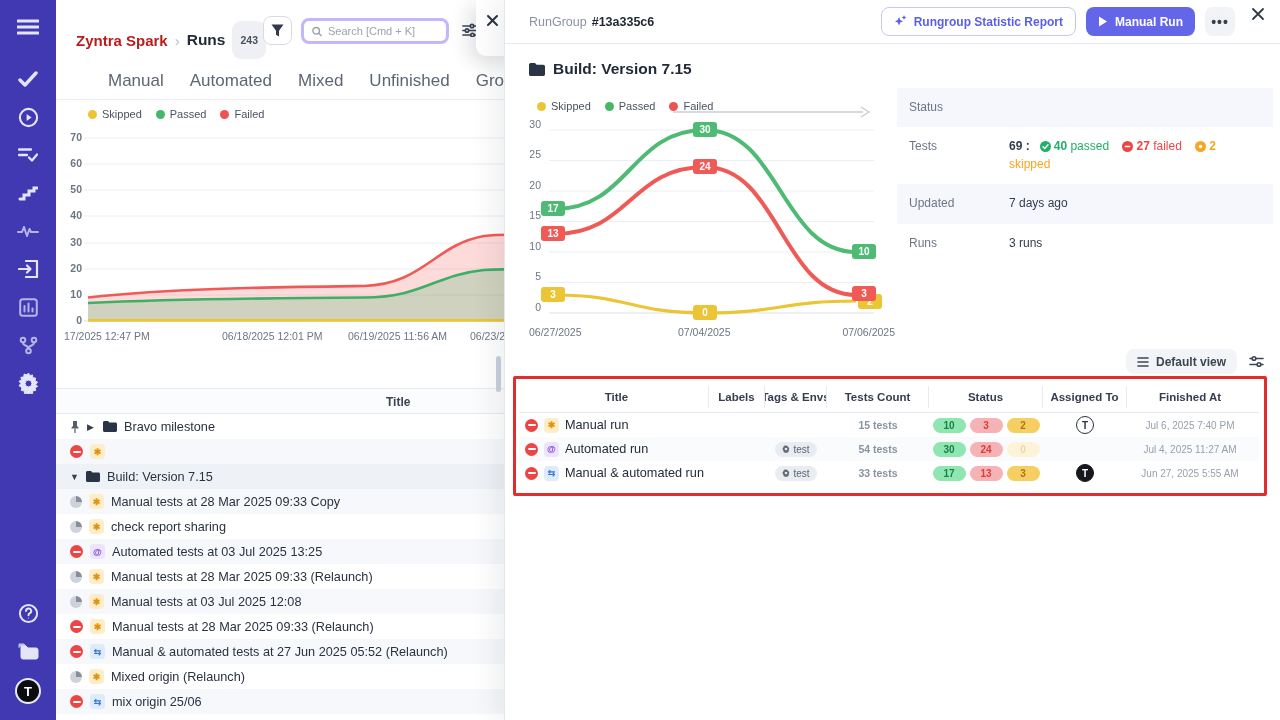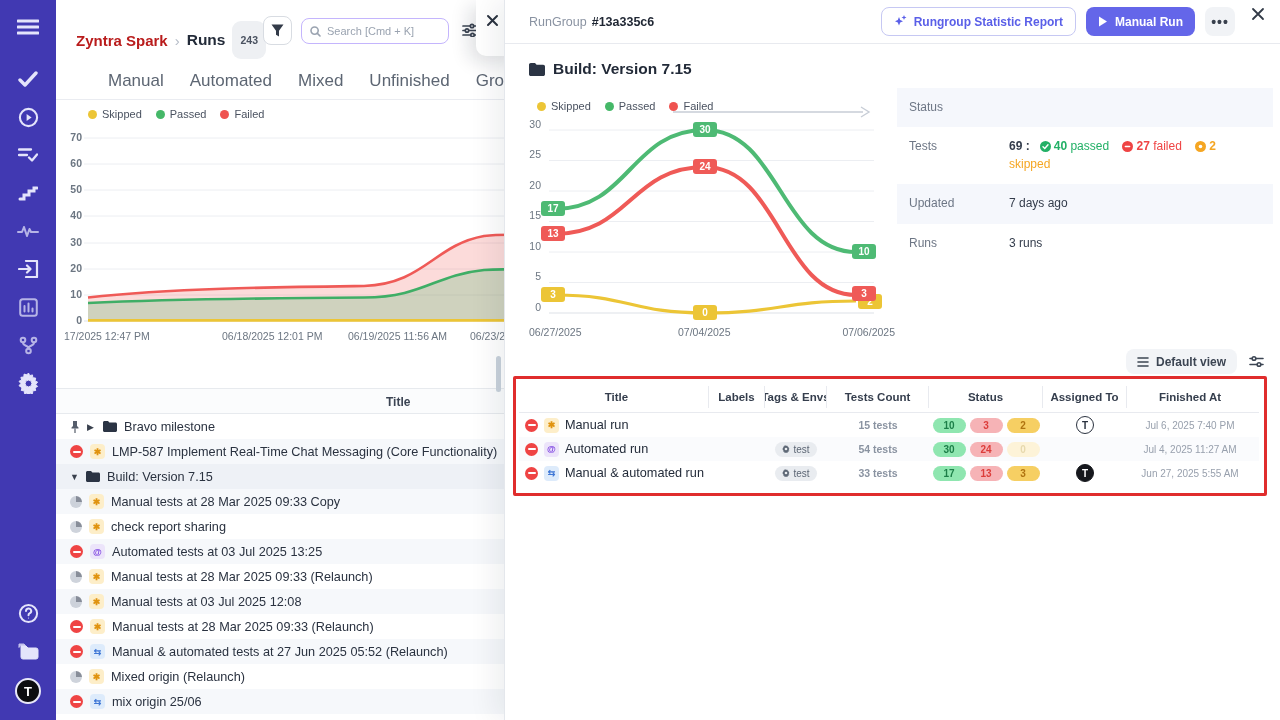--- a/index.html
+++ b/index.html
@@ -18,21 +18,21 @@
 
   
   #left-panel { position:absolute; left:56px; top:0; width:760px; height:720px; background:#fff; z-index:1;}
   #lp-header { position:absolute; left:0; top:0; width:448px; height:62px; }
   .crumb { position:absolute; left:20px; top:21px; font-size:15px; display:flex; align-items:center; gap:7px;}
   .crumb .proj { color:#b91c1c; font-weight:700;}
   .crumb .sep { color:#b6bdc8; }
   .crumb .page { color:#232b39; font-weight:700; font-size:15.5px;}
   .count-badge { background:#eef0f3; color:#4a5260; font-size:10.5px; font-weight:700; border-radius:9px; padding:13px 8px;}
   .filter-btn { position:absolute; left:207px; top:16px; width:29px; height:29px; border:1px solid #d8dce2; border-radius:8px; background:#fff; display:flex; align-items:center; justify-content:center; cursor:pointer;}
-  .search-box { position:absolute; left:245px; top:18px; width:148px; height:26px; border:1px solid #c4b5fd; border-radius:8px; background:#fff; display:flex; align-items:center; padding:0 8px; gap:6px;}
+  .search-box { position:absolute; left:245px; top:18px; width:148px; height:26px; border:3px solid #c4b5fd; border-radius:8px; background:#fff; display:flex; align-items:center; padding:0 8px; gap:6px;}
   .search-box input { border:none; outline:none; width:110px; font-size:11px; color:#3c4553; font-family:"Liberation Sans",sans-serif;}
   .search-box input::placeholder { color:#9aa3b0; }
   .hdr-sliders { position:absolute; left:406px; top:23px; cursor:pointer;}
 
   
   #mini-close { position:absolute; left:476px; top:0; width:46px; height:56px; background:#fff; border-radius:0 0 0 10px; box-shadow:-8px 6px 18px rgba(15,23,42,.12); z-index:5; }
   #mini-close .x { position:absolute; left:10px; top:14px; }
 
   
   #lp-tabs { position:absolute; left:0; top:62px; width:448px; height:38px; border-bottom:1px solid #eaecf1; display:flex; align-items:center; gap:26px; padding-left:26px; }
@@ -310,21 +310,20 @@
       <span class="folder-sm">
           <svg width="14" height="11" viewBox="0 0 14 11" fill="#2b3444">
             <path d="M0 1.5C0 .7.7 0 1.5 0H5l1.4 1.5h6.1c.8 0 1.5.7 1.5 1.5v6.5c0 .8-.7 1.5-1.5 1.5h-11C.7 11 0 10.3 0 9.5z"></path>
           </svg>
         </span>
       <span>Bravo milestone</span>
     </div>
     <div class="run-row">
       <span class="st-fail"></span>
       <span class="kind kind-manual">✱</span>
-      <span>LMP-587 Implement Real-Time Chat Messaging (Core Functionality)</span>
     </div>
     <div class="run-row" style="background:#eef1f6">
       <span class="caret">▼</span>
       <span class="folder-sm">
           <svg width="14" height="11" viewBox="0 0 14 11" fill="#2b3444">
             <path d="M0 1.5C0 .7.7 0 1.5 0H5l1.4 1.5h6.1c.8 0 1.5.7 1.5 1.5v6.5c0 .8-.7 1.5-1.5 1.5h-11C.7 11 0 10.3 0 9.5z"></path>
           </svg>
         </span>
       <span>Build: Version 7.15</span>
     </div>

